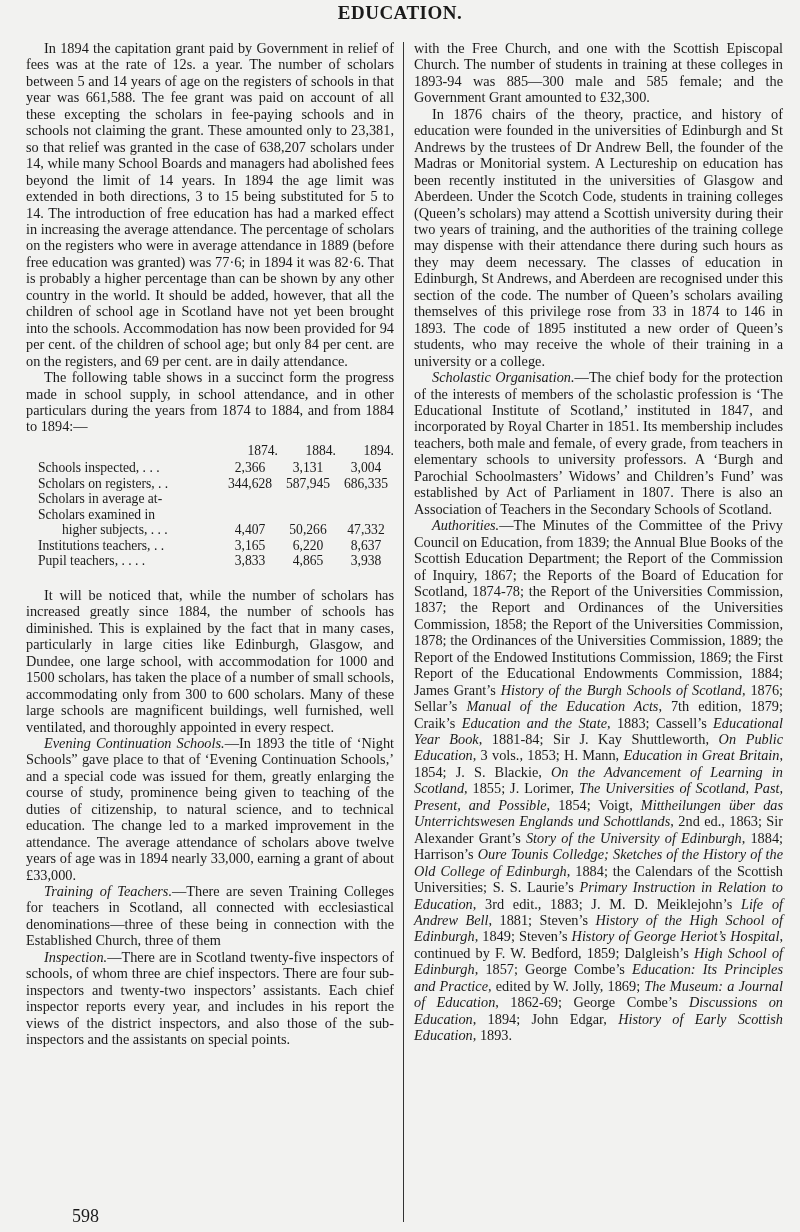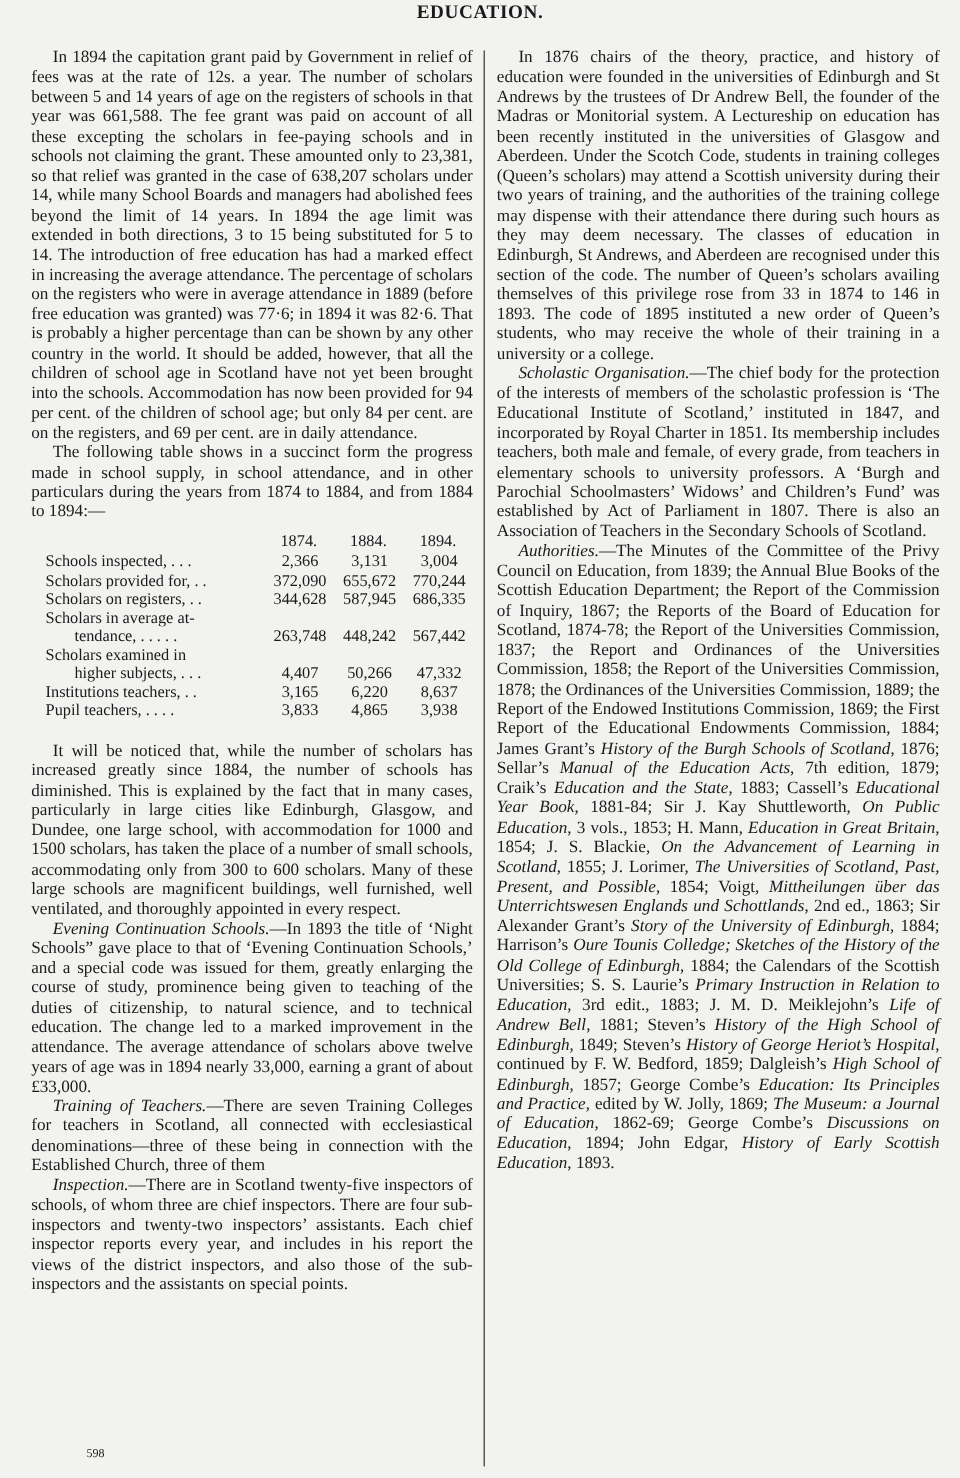--- a/index.html
+++ b/index.html
@@ -3,42 +3,42 @@
 <meta charset="utf-8">
 <style>
   html, body { margin: 0; padding: 0; }
   body {
     width: 800px; height: 1232px; background: #f2f2f0; color: #1a1a1a;
     font-family: "DejaVu Serif", "Liberation Serif", serif;
     position: relative; overflow: hidden;
   }
   .header {
     position: absolute; top: 2px; left: 0; width: 800px; text-align: center;
-    font-family: "Liberation Serif", serif; font-weight: bold; font-size: 16px; letter-spacing: 0.5px;
+    font-family: "Liberation Serif", serif; font-weight: bold; font-size: 19px; letter-spacing: 0.5px;
   }
   .col {
     position: absolute; top: 40px; font-family: "Liberation Serif", serif;
     font-size: 14.3px; line-height: 16.45px; text-align: justify;
   }
   .col-left { left: 26px; width: 368px; }
   .col-right { left: 414px; width: 369px; }
   .rule { position: absolute; left: 403px; top: 42px; height: 1180px; width: 1px; background: #333; }
   p { margin: 0; text-indent: 18px; }
   p.noindent { text-indent: 0; }
   i { font-style: italic; }
   table.stats {
     border-collapse: collapse; margin: 8px 0 18px 12px; width: 356px;
     font-size: 13.6px; line-height: 15.5px;
   }
   table.stats td { padding: 0; vertical-align: bottom; }
   table.stats td.num { text-align: center; width: 56px; padding-left: 2px; }
-  table.stats th { font-weight: normal; text-align: center; padding: 0 0 2px 0; }
+  table.stats th { font-weight: normal; text-align: right; padding: 0 0 2px 0; }
   .lbl { white-space: nowrap; overflow: hidden; }
   .indent2 { padding-left: 24px !important; }
-  .pageno { position: absolute; left: 72px; top: 1206px; font-family: "Liberation Serif", serif; font-size: 10px; }
+  .pageno { position: absolute; left: 72px; top: 1206px; font-family: "Liberation Serif", serif; font-size: 18px; }
 </style>
 </head>
 <body>
 
 <div class="header">EDUCATION.</div>
 
 <div class="col col-left">
   <p>In 1894 the capitation grant paid by Government in relief of fees was at the rate of 12s. a year. The number of scholars between 5 and 14 years of age on the registers of schools in that year was 661,588. The fee grant was paid on account of all these excepting the scholars in fee-paying schools and in schools not claiming the grant. These amounted only to 23,381, so that relief was granted in the case of 638,207 scholars under 14, while many School Boards and managers had abolished fees beyond the limit of 14 years. In 1894 the age limit was extended in both directions, 3 to 15 being substituted for 5 to 14. The introduction of free education has had a marked effect in increasing the average attendance. The percentage of scholars on the registers who were in average attendance in 1889 (before free education was granted) was 77·6; in 1894 it was 82·6. That is probably a higher percentage than can be shown by any other country in the world. It should be added, however, that all the children of school age in Scotland have not yet been brought into the schools. Accommodation has now been provided for 94 per cent. of the children of school age; but only 84 per cent. are on the registers, and 69 per cent. are in daily attendance.</p>
   <p>The following table shows in a succinct form the progress made in school supply, in school attendance, and in other particulars during the years from 1874 to 1884, and from 1884 to 1894:—</p>
 
@@ -52,39 +52,27 @@
       </tr>
     </thead>
     <tbody id="stats-body">
         <tr>
           <td class="lbl">Schools inspected, . . .</td>
           <td class="num">2,366</td>
           <td class="num">3,131</td>
           <td class="num">3,004</td>
         </tr>
         <tr>
-          <td class="lbl">Scholars provided for, . .</td>
-          <td class="num">372,090</td>
-          <td class="num">655,672</td>
-          <td class="num">770,244</td>
-        </tr>
-        <tr>
           <td class="lbl">Scholars on registers, . .</td>
           <td class="num">344,628</td>
           <td class="num">587,945</td>
           <td class="num">686,335</td>
         </tr>
         <tr>
           <td class="lbl" colspan="4">Scholars in average at-</td>
-        </tr>
-        <tr>
-          <td class="lbl indent2">tendance, . . . . .</td>
-          <td class="num">263,748</td>
-          <td class="num">448,242</td>
-          <td class="num">567,442</td>
         </tr>
         <tr>
           <td class="lbl" colspan="4">Scholars examined in</td>
         </tr>
         <tr>
           <td class="lbl indent2">higher subjects, . . .</td>
           <td class="num">4,407</td>
           <td class="num">50,266</td>
           <td class="num">47,332</td>
         </tr>
@@ -105,18 +93,19 @@
 
   <p>It will be noticed that, while the number of scholars has increased greatly since 1884, the number of schools has diminished. This is explained by the fact that in many cases, particularly in large cities like Edinburgh, Glasgow, and Dundee, one large school, with accommodation for 1000 and 1500 scholars, has taken the place of a number of small schools, accommodating only from 300 to 600 scholars. Many of these large schools are magnificent buildings, well furnished, well ventilated, and thoroughly appointed in every respect.</p>
   <p><i>Evening Continuation Schools.</i><span>—In 1893 the title of ‘Night Schools” gave place to that of ‘Evening Continuation Schools,’ and a special code was issued for them, greatly enlarging the course of study, prominence being given to teaching of the duties of citizenship, to natural science, and to technical education. The change led to a marked improvement in the attendance. The average attendance of scholars above twelve years of age was in 1894 nearly 33,000, earning a grant of about £33,000.</span></p>
   <p><i>Training of Teachers.</i><span>—There are seven Training Colleges for teachers in Scotland, all connected with ecclesiastical denominations—three of these being in connection with the Established Church, three of them</span></p>
   <p><i>Inspection.</i><span>—There are in Scotland twenty-five inspectors of schools, of whom three are chief inspectors. There are four sub-inspectors and twenty-two inspectors’ assistants. Each chief inspector reports every year, and includes in his report the views of the district inspectors, and also those of the sub-inspectors and the assistants on special points.</span></p>
 </div>
 
 <div class="rule"></div>
 
 <div class="col col-right">
+  <p class="noindent">with the Free Church, and one with the Scottish Episcopal Church. The number of students in training at these colleges in 1893-94 was 885—300 male and 585 female; and the Government Grant amounted to £32,300.</p>
   <p>In 1876 chairs of the theory, practice, and history of education were founded in the universities of Edinburgh and St Andrews by the trustees of Dr Andrew Bell, the founder of the Madras or Monitorial system. A Lectureship on education has been recently instituted in the universities of Glasgow and Aberdeen. Under the Scotch Code, students in training colleges (Queen’s scholars) may attend a Scottish university during their two years of training, and the authorities of the training college may dispense with their attendance there during such hours as they may deem necessary. The classes of education in Edinburgh, St Andrews, and Aberdeen are recognised under this section of the code. The number of Queen’s scholars availing themselves of this privilege rose from 33 in 1874 to 146 in 1893. The code of 1895 instituted a new order of Queen’s students, who may receive the whole of their training in a university or a college.</p>
   <p><i>Scholastic Organisation.</i><span>—The chief body for the protection of the interests of members of the scholastic profession is ‘The Educational Institute of Scotland,’ instituted in 1847, and incorporated by Royal Charter in 1851. Its membership includes teachers, both male and female, of every grade, from teachers in elementary schools to university professors. A ‘Burgh and Parochial Schoolmasters’ Widows’ and Children’s Fund’ was established by Act of Parliament in 1807. There is also an Association of Teachers in the Secondary Schools of Scotland.</span></p>
   <p id="authorities"><i>Authorities.</i><span>—The Minutes of the Committee of the Privy Council on Education, from 1839; the Annual Blue Books of the Scottish Education Department; the Report of the Commission of Inquiry, 1867; the Reports of the Board of Education for Scotland, 1874-78; the Report of the Universities Commission, 1837; the Report and Ordinances of the Universities Commission, 1858; the Report of the Universities Commission, 1878; the Ordinances of the Universities Commission, 1889; the Report of the Endowed Institutions Commission, 1869; the First Report of the Educational Endowments Commission, 1884; James Grant’s </span><i>History of the Burgh Schools of Scotland</i><span>, 1876; Sellar’s </span><i>Manual of the Education Acts</i><span>, 7th edition, 1879; Craik’s </span><i>Education and the State</i><span>, 1883; Cassell’s </span><i>Educational Year Book</i><span>, 1881-84; Sir J. Kay Shuttleworth, </span><i>On Public Education</i><span>, 3 vols., 1853; H. Mann, </span><i>Education in Great Britain</i><span>, 1854; J. S. Blackie, </span><i>On the Advancement of Learning in Scotland</i><span>, 1855; J. Lorimer, </span><i>The Universities of Scotland, Past, Present, and Possible</i><span>, 1854; Voigt, </span><i>Mittheilungen über das Unterrichtswesen Englands und Schottlands</i><span>, 2nd ed., 1863; Sir Alexander Grant’s </span><i>Story of the University of Edinburgh</i><span>, 1884; Harrison’s </span><i>Oure Tounis Colledge; Sketches of the History of the Old College of Edinburgh</i><span>, 1884; the Calendars of the Scottish Universities; S. S. Laurie’s </span><i>Primary Instruction in Relation to Education</i><span>, 3rd edit., 1883; J. M. D. Meiklejohn’s </span><i>Life of Andrew Bell</i><span>, 1881; Steven’s </span><i>History of the High School of Edinburgh</i><span>, 1849; Steven’s </span><i>History of George Heriot’s Hospital</i><span>, continued by F. W. Bedford, 1859; Dalgleish’s </span><i>High School of Edinburgh</i><span>, 1857; George Combe’s </span><i>Education: Its Principles and Practice</i><span>, edited by W. Jolly, 1869; </span><i>The Museum: a Journal of Education</i><span>, 1862-69; George Combe’s </span><i>Discussions on Education</i><span>, 1894; John Edgar, </span><i>History of Early Scottish Education</i><span>, 1893.</span></p>
 </div>
 
 <div class="pageno">598</div>
 
 </body></html>

